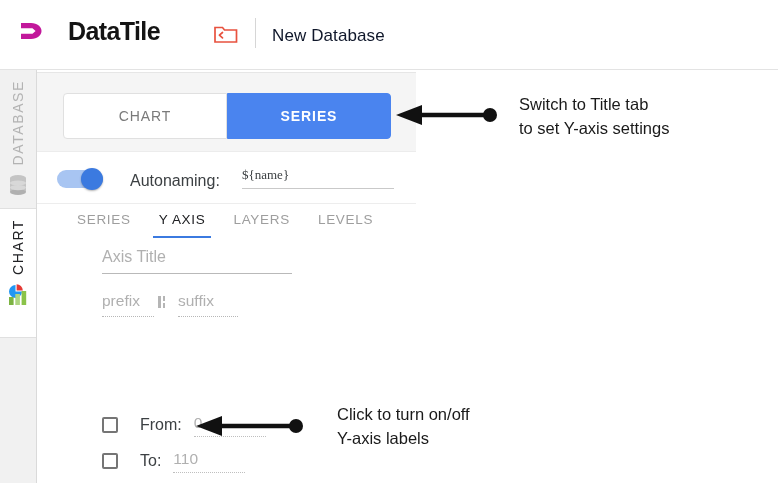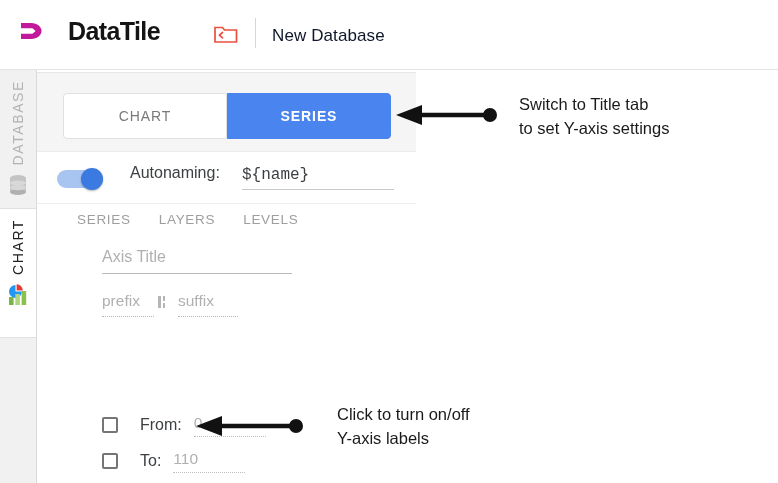--- a/index.html
+++ b/index.html
@@ -162,35 +162,35 @@
   }
   #autonaming-toggle .knob {
     position: absolute; left: 24px; top: 0;
     width: 22px; height: 22px;
     border-radius: 50%;
     background: #3b7ae0;
     box-shadow: 0 1px 2px rgba(0,0,0,0.3);
   }
   #autonaming-label {
     position: absolute;
-    left: 93px; top: 12px;
+    left: 93px; top: 20px;
     font-size: 16px;
     color: #3c4043;
   }
   #autonaming-input-wrap {
     position: absolute;
     left: 205px; top: 13px;
     width: 152px;
     border-bottom: 1px solid #c9c9c9;
     padding-bottom: 5px;
   }
   #autonaming-input {
     border: none; outline: none; background: transparent;
-    font-family: Liberation Mono, monospace;
-    font-size: 16px;
+    font-family: Liberation Serif, serif;
+    font-size: 13px;
     color: #3c4043;
     width: 100%;
     padding: 0;
   }
 
   
   #subtabs {
     position: absolute;
     left: 0; top: 134px;
     width: 379px; height: 38px;
@@ -394,20 +394,21 @@
       <div class="knob"></div>
     </div>
     <div id="autonaming-label">Autonaming:</div>
     <div id="autonaming-input-wrap">
       <input id="autonaming-input" type="text" value="${name}" style="">
     </div>
   </div>
 
   <div id="subtabs">
     <div class="subtab" id="subtab-series">SERIES</div>
+    <div class="subtab active">Y AXIS</div>
     <div class="subtab">LAYERS</div>
     <div class="subtab">LEVELS</div>
   </div>
 
   <div id="prefix-suffix-row">
     <div class="small-field" id="prefix-field">
       <input type="text" placeholder="prefix" style="">
     </div>
     <span id="prefix-glyph-icon">
       <svg width="13" height="14" viewBox="0 0 13 14">

